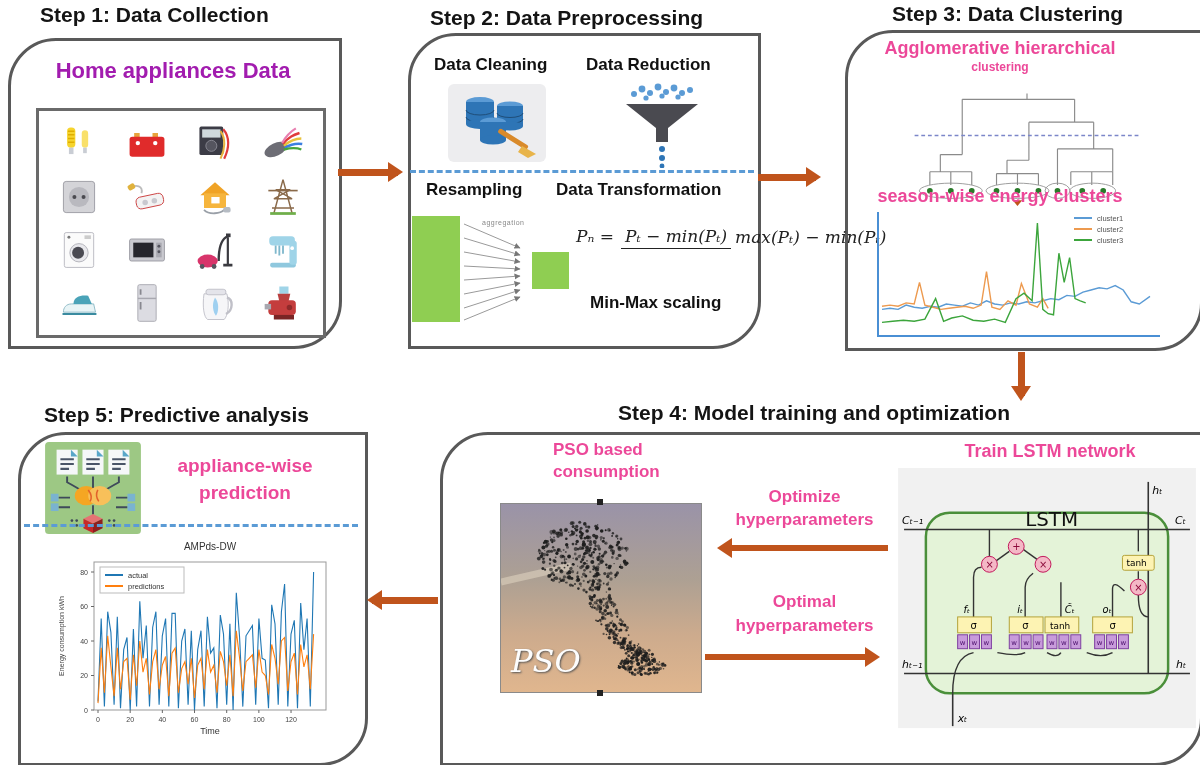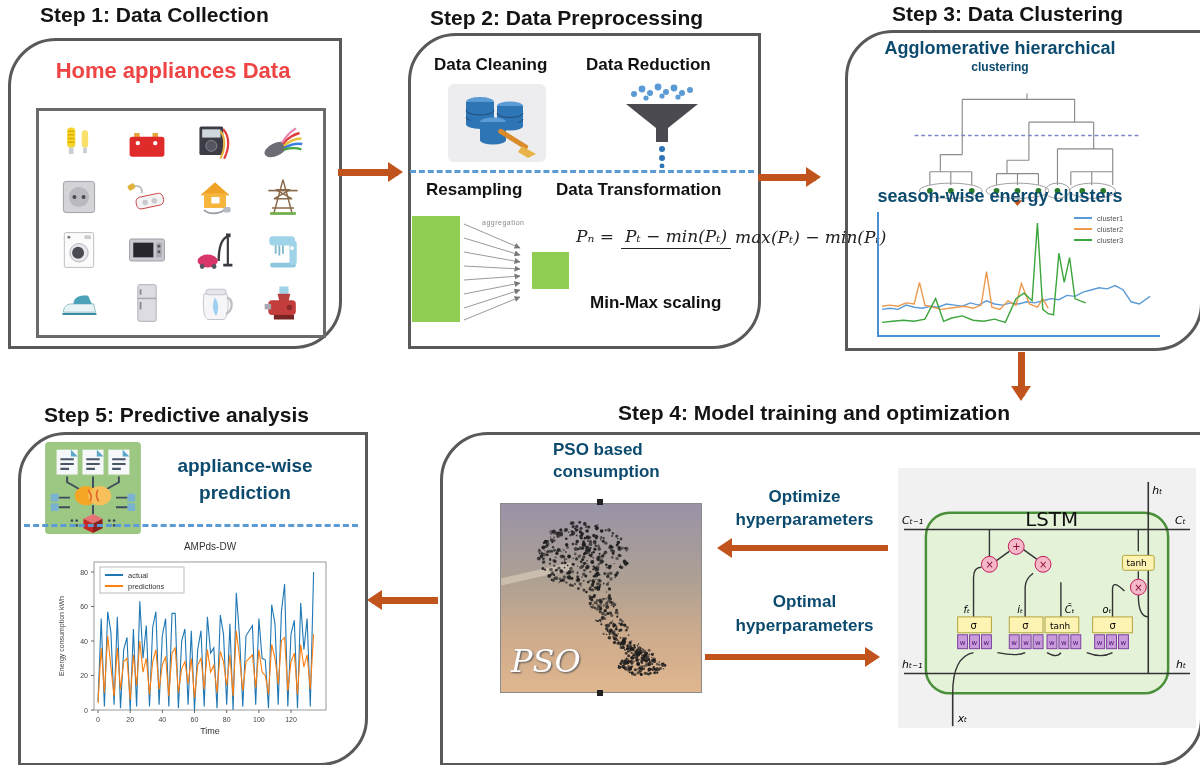--- a/index.html
+++ b/index.html
@@ -2,21 +2,21 @@
 <html><head>
 <meta charset="utf-8">
 <style>
   html,body{margin:0;padding:0;background:#fff;}
   .canvas{position:relative;width:1200px;height:765px;background:#fff;overflow:hidden;
           font-family:"Liberation Sans",sans-serif;color:#1a1a1a;}
   .abs{position:absolute;}
   .step-title{position:absolute;font-size:21px;font-weight:bold;color:#141414;white-space:nowrap;}
   .panel{position:absolute;border:3px solid #595959;border-radius:48px 0 48px 0;background:#fff;}
   .lbl{position:absolute;font-weight:bold;font-size:17px;color:#111;white-space:nowrap;}
-  .lbl2{position:absolute;font-weight:600;font-size:17px;color:#0c4a6e;text-align:center;}
+  .lbl2{position:absolute;font-weight:600;font-size:17px;color:#ec4899;text-align:center;}
   .dashed{position:absolute;border-top:3px dashed #5b9bd5;}
   .ar{position:absolute;background:#c0541c;}
   .ar.h{height:7px;}
   .ar.v{width:7px;}
   .ar.h.right::after{content:'';position:absolute;right:-15px;top:-7px;
      border:10px solid transparent;border-left:15px solid #c0541c;}
   .ar.h.left::before{content:'';position:absolute;left:-15px;top:-7px;
      border:10px solid transparent;border-right:15px solid #c0541c;}
   .ar.v.down::after{content:'';position:absolute;bottom:-15px;left:-7px;
      border:10px solid transparent;border-top:15px solid #c0541c;}
@@ -52,21 +52,21 @@
   <div class="panel" style="left:408px;top:33px;width:347px;height:310px;"></div>
   <div class="panel" style="left:845px;top:30px;width:352px;height:315px;"></div>
   <div class="panel" style="left:440px;top:432px;width:757px;height:328px;"></div>
   <div class="panel" style="left:18px;top:432px;width:344px;height:328px;"></div>
 
   <div class="ar h right" style="left:338px;top:169px;width:60px;"></div>
   <div class="ar h right" style="left:758px;top:174px;width:58px;"></div>
   <div class="ar v down" style="left:1018px;top:352px;height:44px;"></div>
   <div class="ar h left" style="left:372px;top:597px;width:66px;"></div>
 
-  <div class="lbl" style="left:48px;top:58px;width:250px;font-size:22px;color:#ef4444;text-align:center;">Home appliances Data</div>
+  <div class="lbl" style="left:48px;top:58px;width:250px;font-size:22px;color:#a21caf;text-align:center;">Home appliances Data</div>
   <div class="gridbox" style="left:36px;top:108px;width:272px;height:212px;">
     <svg viewBox="0 0 48 48">
         <rect x="11" y="6" width="9" height="22" rx="4" fill="#f6d42e"></rect>
         <path d="M12 10h7M12 14h7M12 18h7M12 22h7" stroke="#e0ae00" stroke-width="1.6"></path>
         <rect x="13" y="28" width="5" height="7" fill="#c9cdd4"></rect>
         <rect x="27" y="9" width="7" height="19" rx="3.5" fill="#f9e06a"></rect>
         <rect x="28.5" y="28" width="4" height="6" fill="#c9cdd4"></rect>
       </svg>
     <svg viewBox="0 0 48 48">
         <rect x="10" y="12" width="6" height="5" fill="#e8a33d"></rect>
@@ -1001,20 +1001,21 @@
   <div class="handle" style="left:597px;top:690px;"></div>
 
   <div class="lbl2" style="left:712px;top:487px;width:185px;">Optimize</div>
   <div class="lbl2" style="left:712px;top:510px;width:185px;">hyperparameters</div>
   <div class="ar h left" style="left:722px;top:545px;width:166px;height:6px;"></div>
 
   <div class="lbl2" style="left:712px;top:592px;width:185px;">Optimal</div>
   <div class="lbl2" style="left:712px;top:616px;width:185px;">hyperparameters</div>
   <div class="ar h right" style="left:705px;top:654px;width:170px;height:6px;"></div>
 
+  <div class="lbl2" style="left:940px;top:441px;width:220px;font-size:18px;">Train LSTM network</div>
 
   <svg class="abs" style="left:898px;top:468px;width:298px;height:274px;" viewBox="0 0 300 276" font-family="DejaVu Sans, sans-serif">
     <rect x="0" y="0" width="300" height="262" fill="#f1f1f1"></rect>
     <rect x="28" y="45" width="244" height="182" rx="24" fill="#e4f3d8" stroke="#4a8f3a" stroke-width="2.5"></rect>
 
     <line x1="6" y1="62" x2="294" y2="62" stroke="#333" stroke-width="1.6"></line>
     <text x="4" y="56" font-size="11" font-style="italic">Cₜ₋₁</text>
     <text x="279" y="56" font-size="11" font-style="italic">Cₜ</text>
     <text x="128" y="58" font-size="20" fill="#111">LSTM</text>
 

